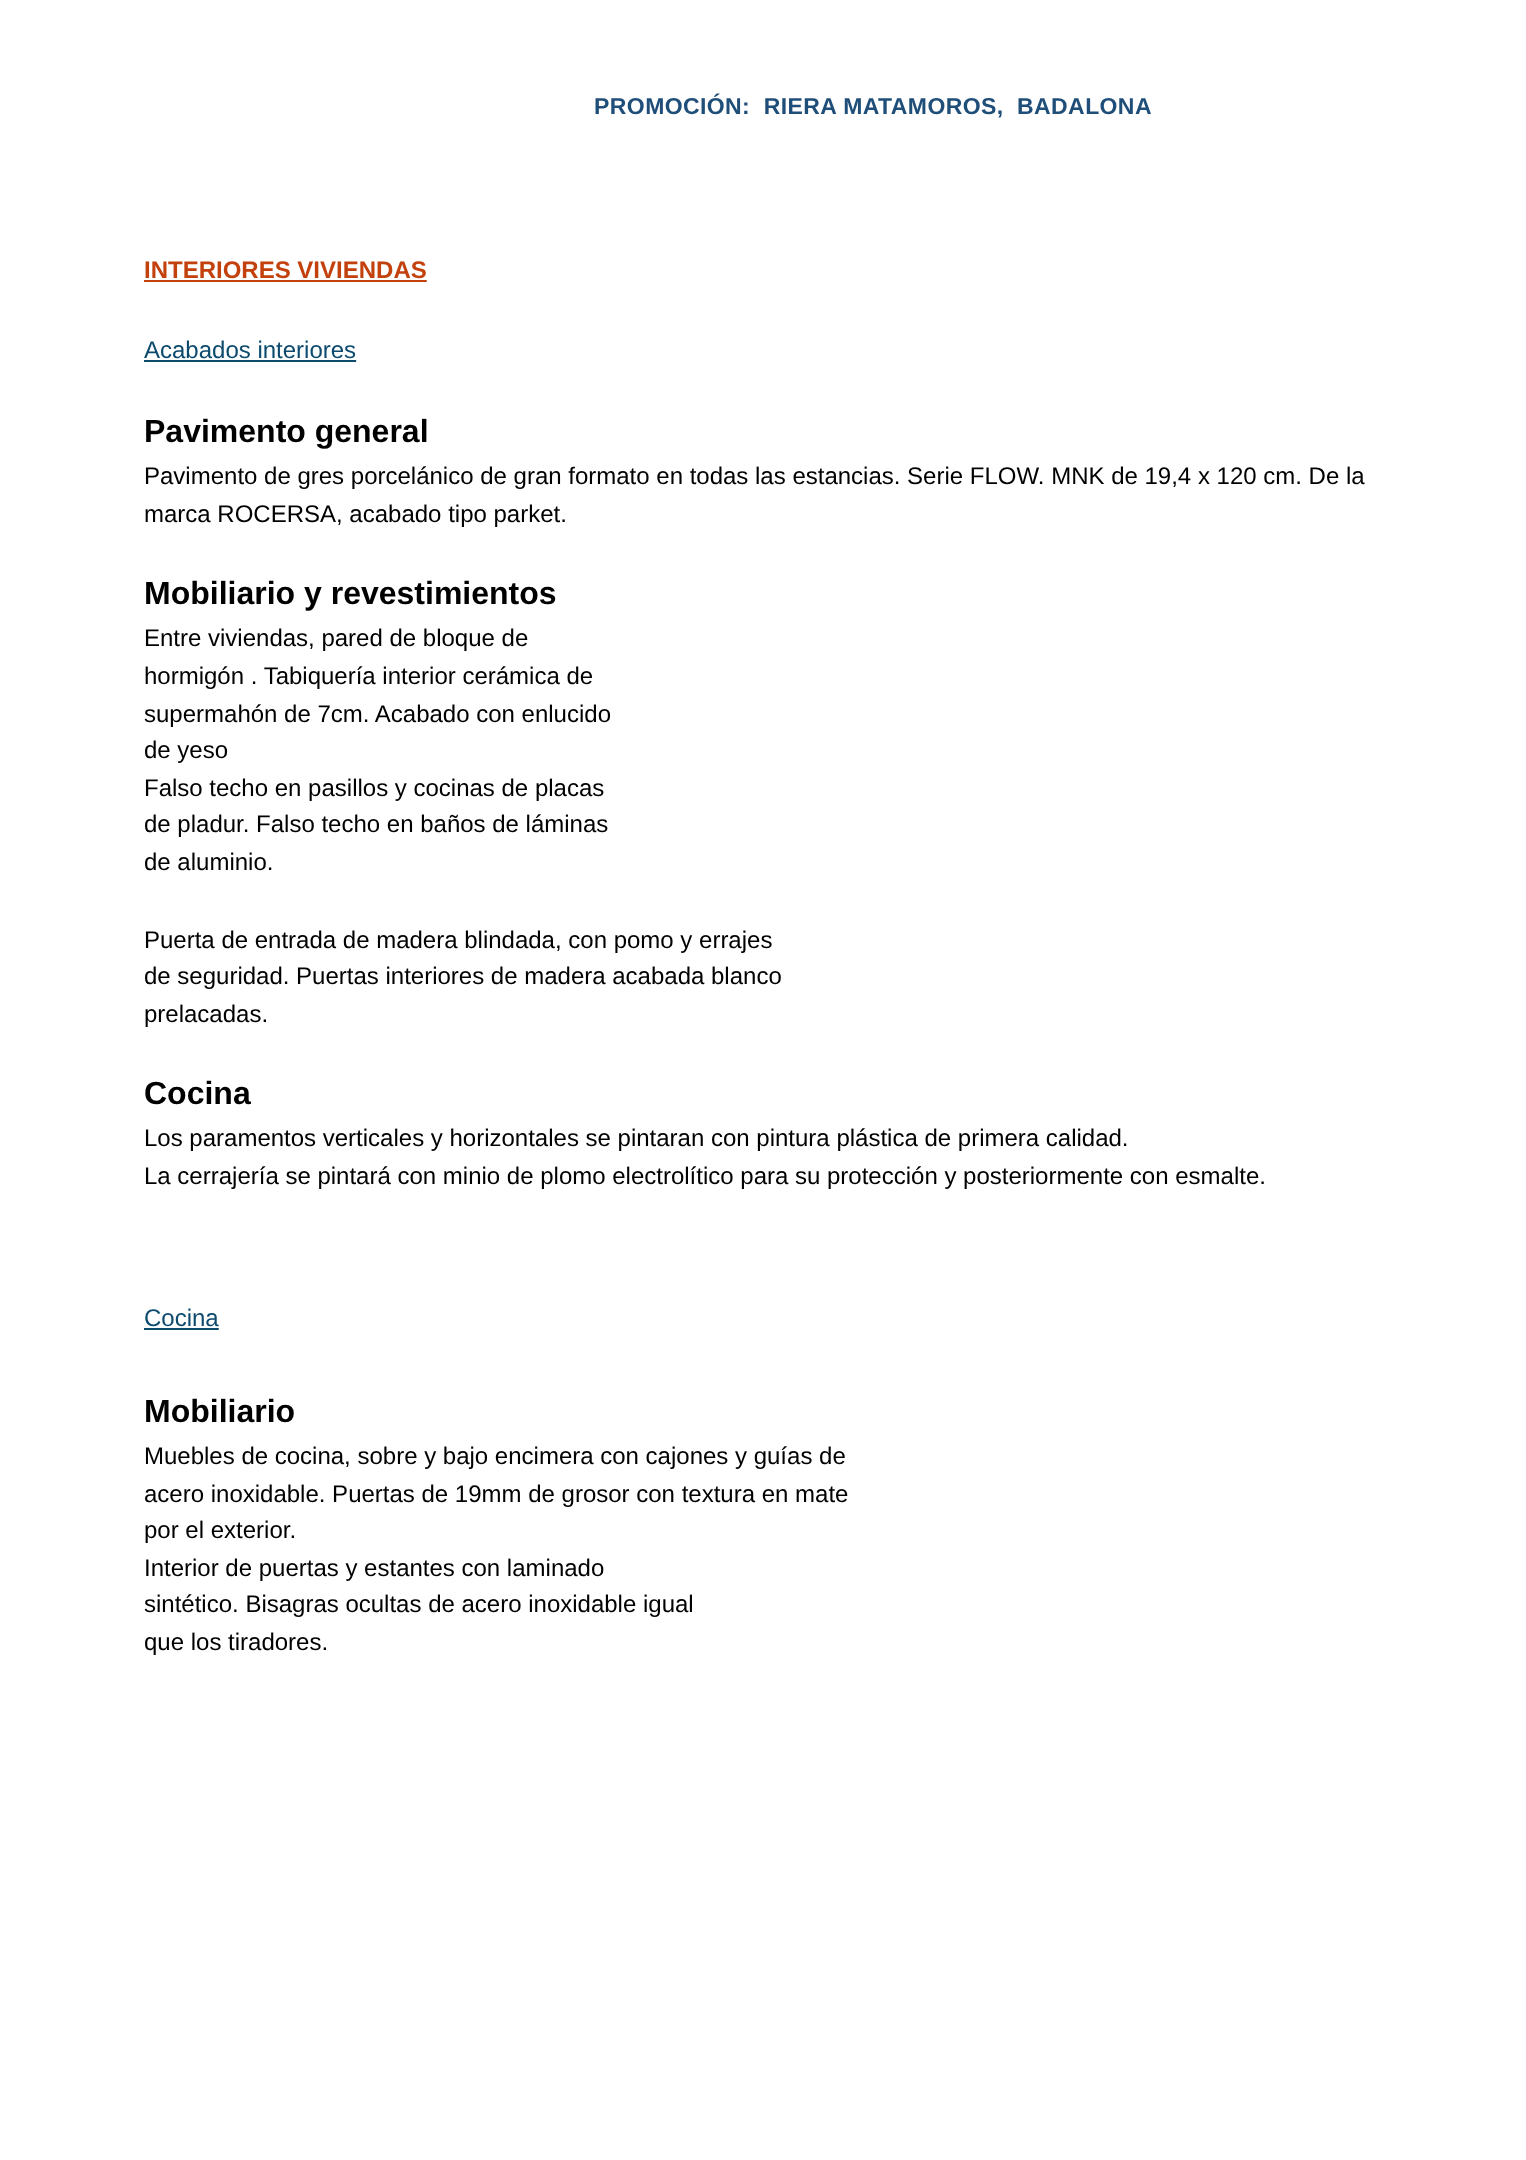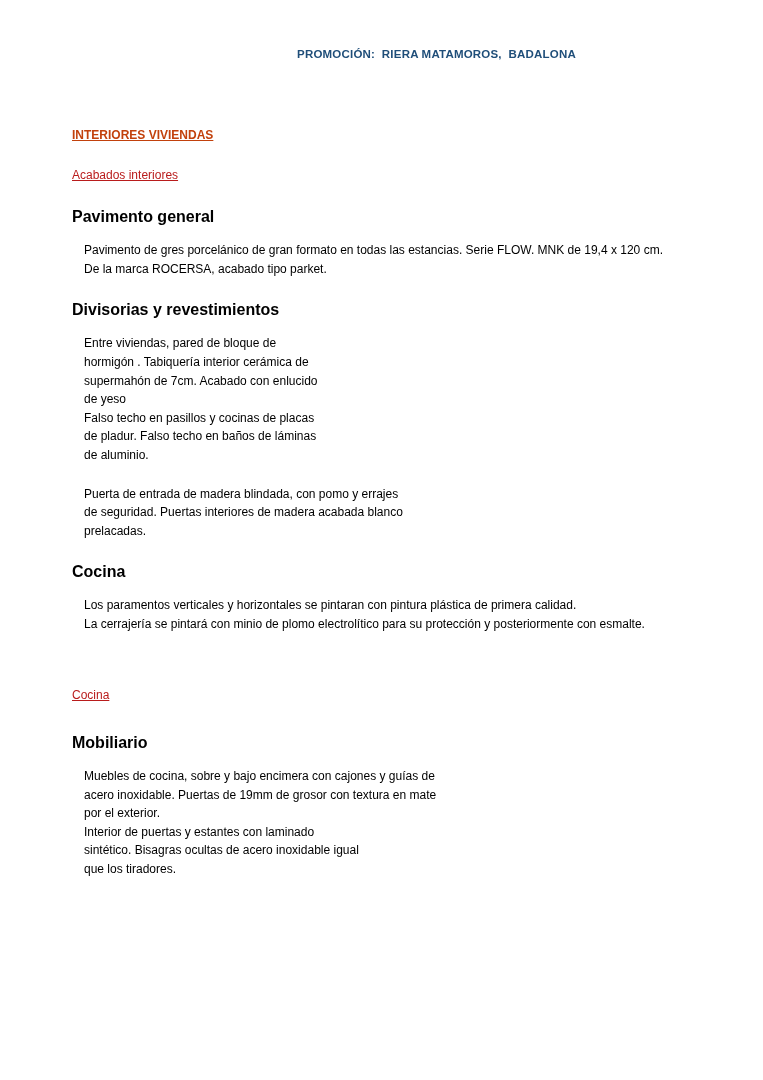--- a/index.html
+++ b/index.html
@@ -46,37 +46,37 @@
     color: #c2410c;
     font-weight: bold;
     font-size: 12px;
     text-decoration: underline;
     margin: 0 0 24px 0;
     line-height: 1.3;
   }
   .sub-underline {
     font-size: 12px;
     text-decoration: underline;
-    color: #b91c1c;
+    color: #0c4a6e;
     margin: 0 0 22px 0;
     line-height: 1.3;
   }
   .block {
     margin: 0 0 20px 0;
   }
   .block-heading {
     font-size: 16px;
     font-weight: bold;
     line-height: 1.5;
     margin: 0;
   }
   .block-body {
     font-size: 12px;
     line-height: 1.55;
-    margin: 12px;
+    margin: 0;
     white-space: pre-line;
   }
   .gap-sm { height: 6px; }
   .gap-lg { height: 34px; }
 </style>
 </head>
 <body>
 
 <div class="page">
 
@@ -89,21 +89,21 @@
     <div class="section-title">INTERIORES VIVIENDAS</div>
 
     <div class="sub-underline">Acabados interiores</div>
 
     <div class="block">
       <div class="block-heading">Pavimento general</div>
       <div class="block-body">Pavimento de gres porcelánico de gran formato en todas las estancias. Serie FLOW. MNK de 19,4 x 120 cm. De la marca ROCERSA, acabado tipo  parket.</div>
     </div>
 
     <div class="block">
-      <div class="block-heading">Divisorias y revestimientos</div>
+      <div class="block-heading">Mobiliario y revestimientos</div>
       <div class="block-body">Entre viviendas, pared de bloque de
 hormigón . Tabiquería interior cerámica de
 supermahón de 7cm. Acabado con enlucido
 de yeso
 Falso techo en pasillos y cocinas de placas
 de pladur. Falso techo en baños de láminas
 de aluminio.</div>
     </div>
 
     <div class="block">

